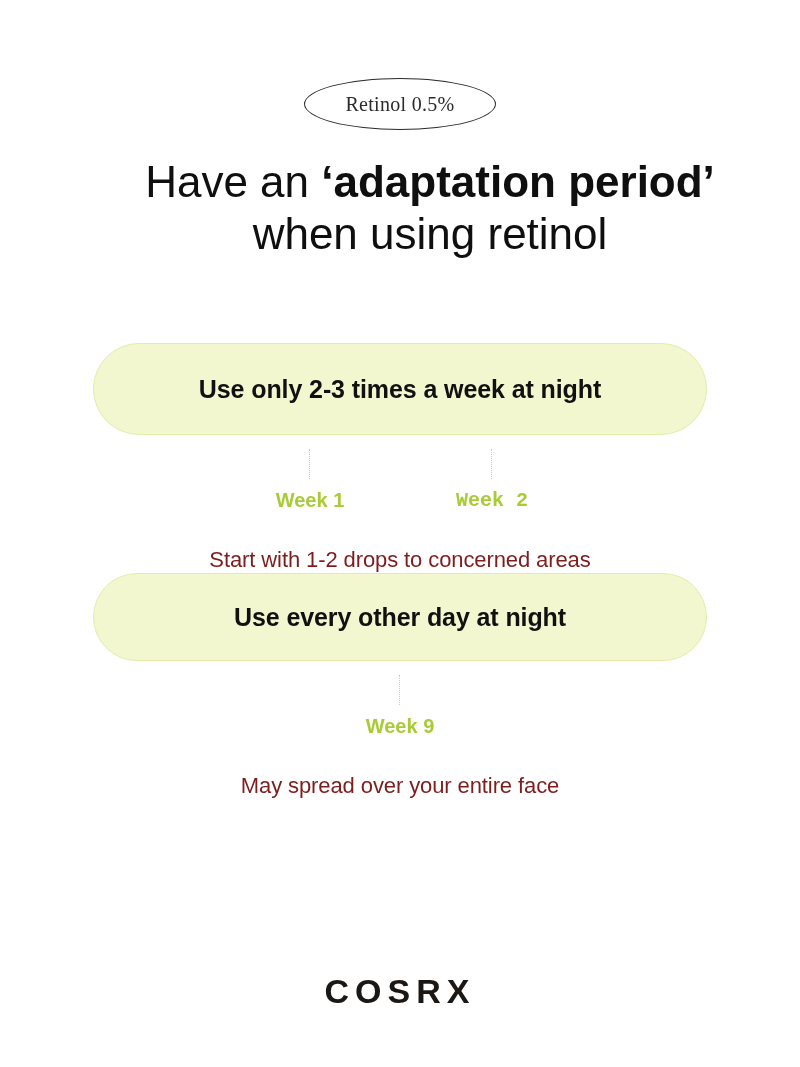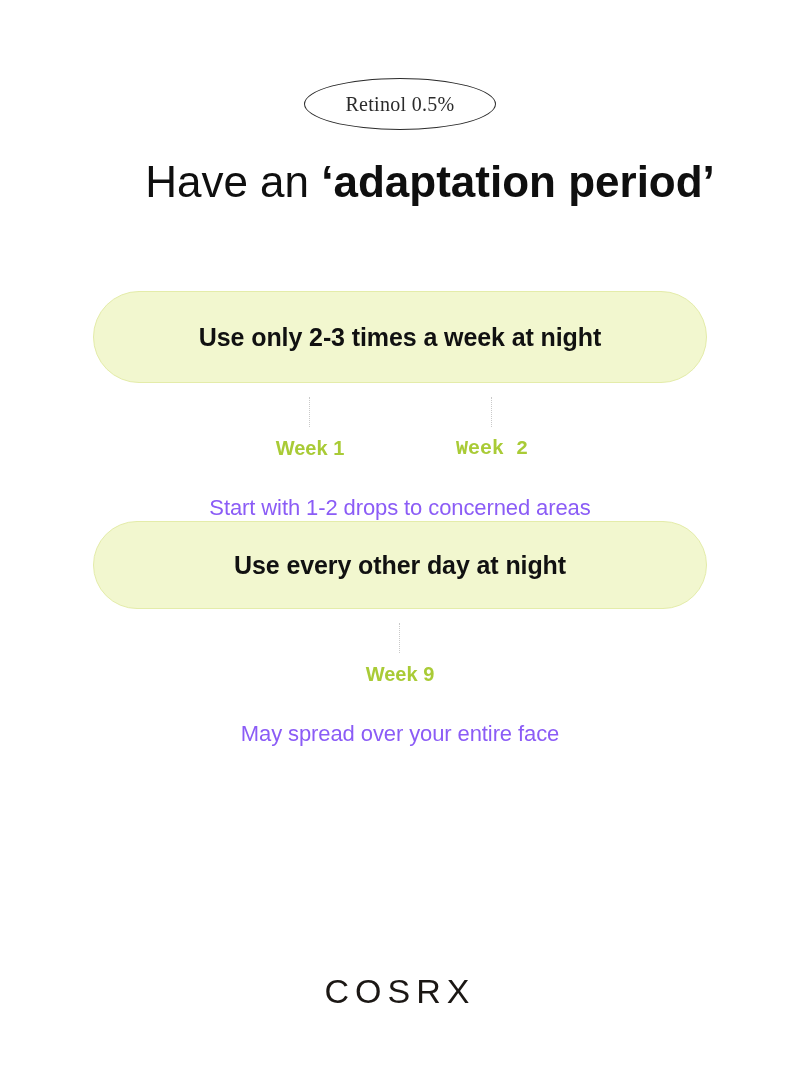--- a/index.html
+++ b/index.html
@@ -130,57 +130,58 @@
     white-space: nowrap;
   }
   .w-1 { left: 217px; }
   .w-2 { left: 399px; font-family: Liberation Mono, monospace; }
   .w-3 { left: 307px; }
 
   .caption {
     margin-top: 20px;
     font-size: 22px;
     font-weight: 400;
-    color: #8b5cf6;
+    color: #7f1d1d;
     letter-spacing: -0.1px;
     white-space: nowrap;
   }
 
   
   .logo-wrap {
     position: absolute;
     left: 0;
     right: 0;
     top: 972px;
     display: flex;
     justify-content: center;
   }
   .logo {
     font-size: 34px;
-    font-weight: 400;
+    font-weight: 700;
     letter-spacing: 6px;
     color: #1b1714;
     font-family: "Liberation Sans", sans-serif;
   }
 </style>
 </head>
 <body>
 
 <div class="poster">
 
   <div class="badge-wrap">
     <div class="badge">
       <span class="badge-label">Retinol 0.5%</span>
     </div>
   </div>
 
   <h1 class="heading">
     <span class="line">
       <span class="h-light">Have an </span><span class="h-bold">‘adaptation period’</span>
     </span>
+    <span class="line h-light">when using retinol</span>
   </h1>
 
   <div class="section section-1">
     <div class="pill">
       <span class="pill-label">Use only 2-3 times a week at night</span>
     </div>
 
     <div class="connector-row">
       <span class="connector c-w1"></span>
       <span class="connector c-w2"></span>

